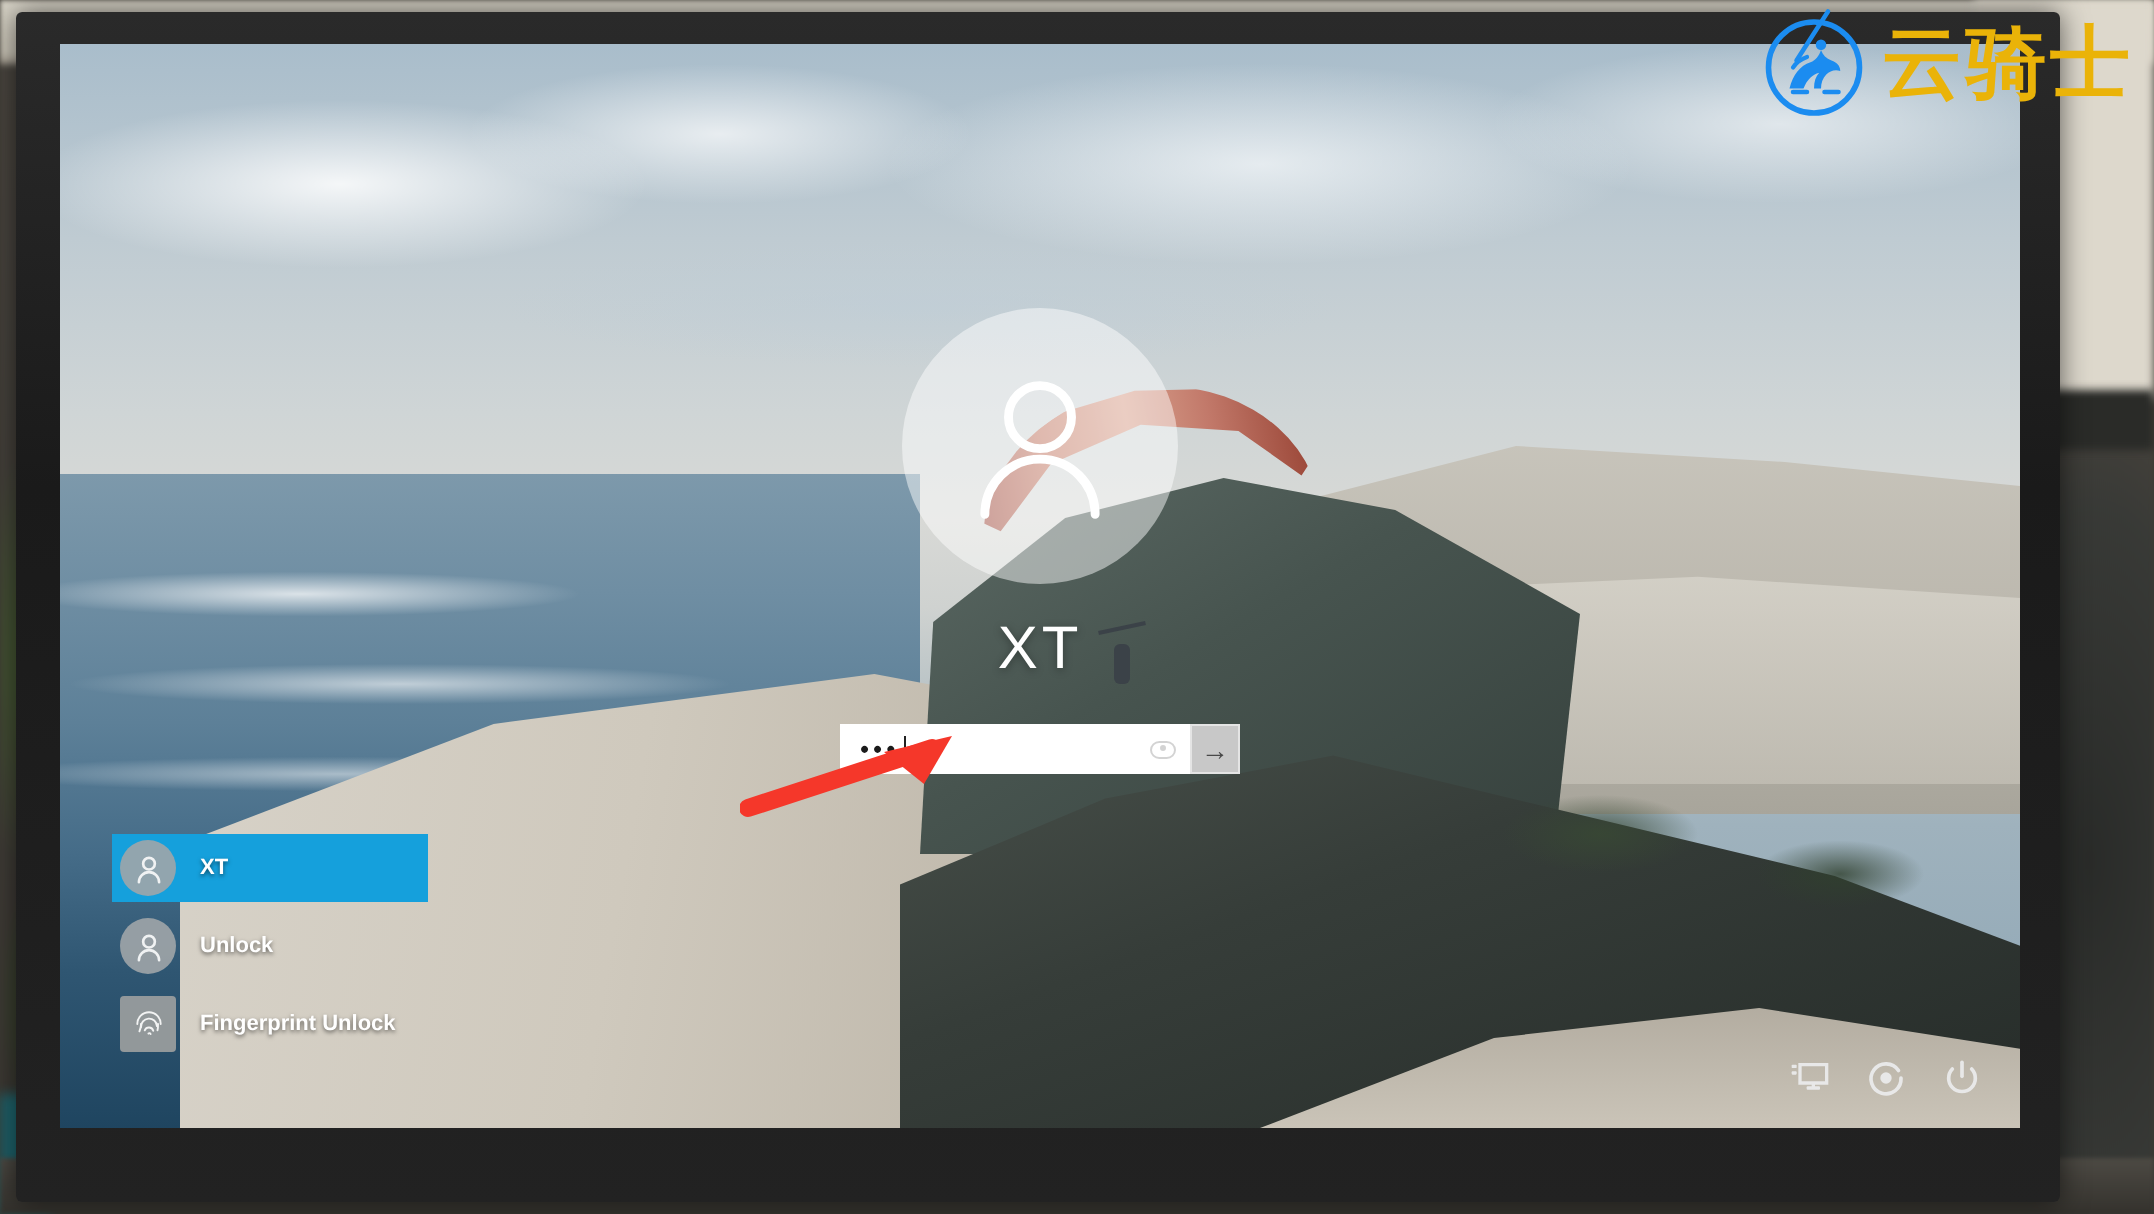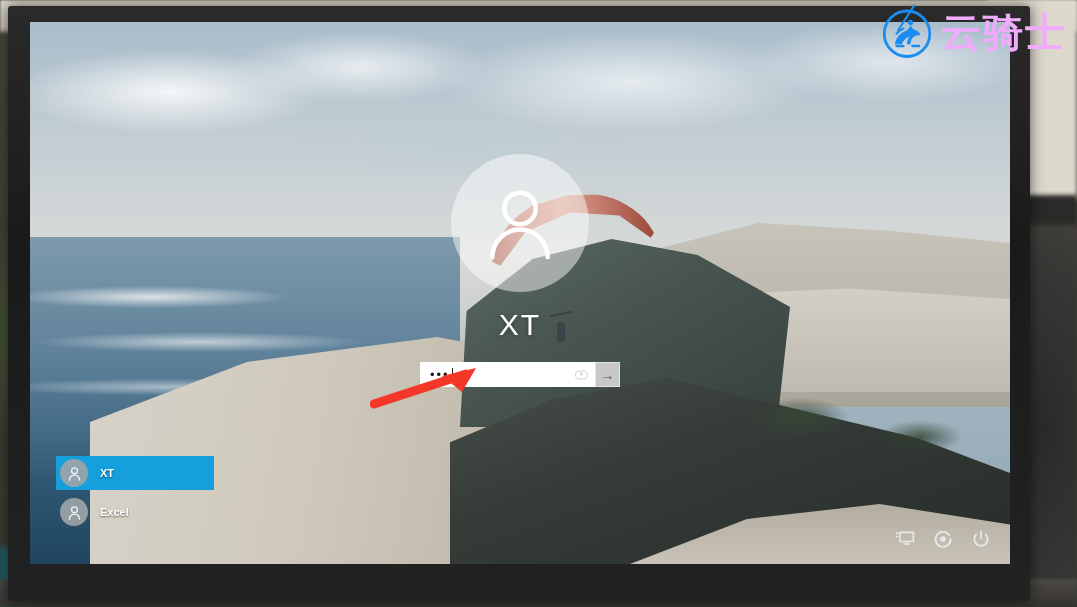--- a/index.html
+++ b/index.html
@@ -138,21 +138,21 @@
 
   
   .actions{position:absolute;right:18px;bottom:14px;display:flex;align-items:center;gap:16px;}
   .act{width:22px;height:22px;display:flex;align-items:center;justify-content:center;color:#e8e8e8;}
   .act svg{width:20px;height:20px;}
 
   
   .watermark{position:absolute;right:10px;top:4px;display:flex;align-items:center;gap:6px;
     color:#1b8cf0;}
   .wm-badge{width:56px;height:56px;flex:none;}
-  .wm-text{font-size:40px;font-weight:bold;letter-spacing:2px;color:#f0abfc;
+  .wm-text{font-size:40px;font-weight:bold;letter-spacing:2px;color:#eab308;
     font-family:"DejaVu Sans",sans-serif;line-height:1;}
 </style>
 </head>
 <body>
 
 <div class="photo">
   <div class="room"></div>
   <div class="room-wallright"></div>
   <div class="room-darkband"></div>
   <div class="room-teal"></div>
@@ -213,23 +213,36 @@
         </div>
 
 
         <div class="uitem">
           <span class="uava">
             <svg viewBox="0 0 64 64" fill="none" stroke="#f0f2f3" stroke-width="5">
               <circle cx="32" cy="22" r="11"></circle>
                 <path d="M13 57a19 19 0 0 1 38 0" stroke-linecap="round"></path>
             </svg>
           </span>
-          <span class="ulabel">Excel</span>
-        </div>
-
+          <span class="ulabel">Unlock</span>
+        </div>
+
+        <div class="uitem">
+          <span class="uava fp">
+            <svg viewBox="0 0 64 64" fill="none" stroke="#f2f3f3" stroke-width="3.6" stroke-linecap="round">
+              <path d="M10 30a22 22 0 0 1 44 0"></path>
+              <path d="M17 36a15 15 0 0 1 30-2"></path>
+              <path d="M24 42a8.5 8.5 0 0 1 16 1"></path>
+              <path d="M31 48a2.5 2.5 0 0 1 4 1"></path>
+              <path d="M14 44c2-5 3-9 3-14"></path>
+              <path d="M48 42c1-4 1-8 1-12"></path>
+            </svg>
+          </span>
+          <span class="ulabel">Fingerprint Unlock</span>
+        </div>
       </div>
 
       <div class="actions">
         <span class="act">
           <svg viewBox="0 0 24 24" fill="#e8e8e8">
             <rect x="1" y="4" width="3" height="2" rx=".5"></rect>
             <rect x="1" y="8" width="3" height="2" rx=".5"></rect>
             <path d="M6 4h16v11H6z" fill="none" stroke="#e8e8e8" stroke-width="2"></path>
             <rect x="10" y="17" width="8" height="2" rx=".6"></rect>
             <rect x="13" y="15" width="2" height="3"></rect>

